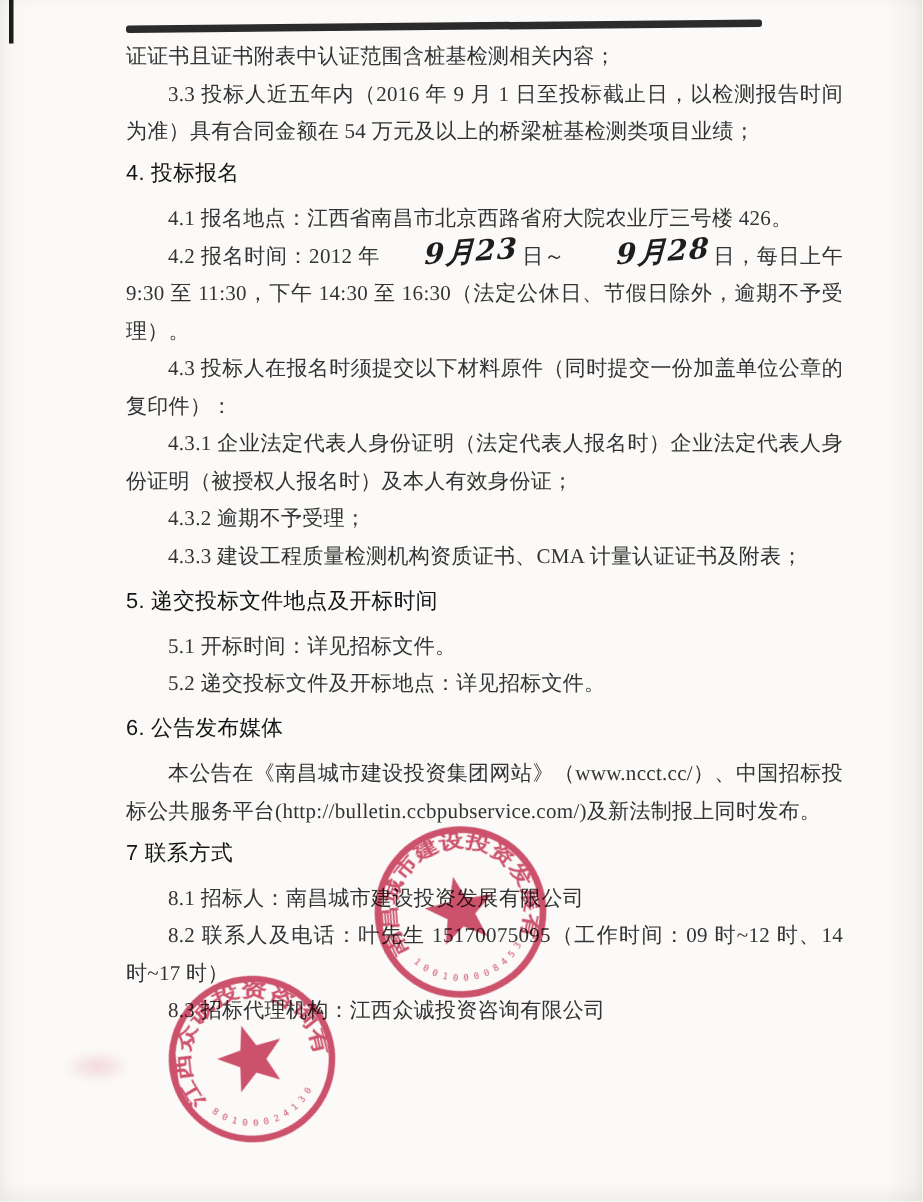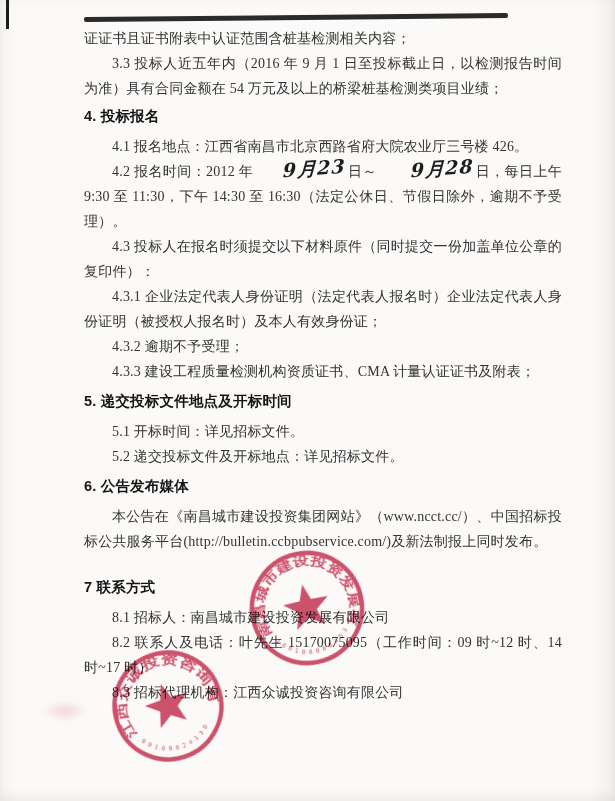--- a/index.html
+++ b/index.html
@@ -29,25 +29,25 @@
   }
   
   .content{
     position:absolute;left:84px;top:26px;width:478px;
     font-size:14px;line-height:25px;color:#333;
     text-align:justify;letter-spacing:0.2px;
   }
   .p{margin:0;text-indent:2em;}
   .p-cont{margin:0;text-indent:0;}
   .h{
-    margin:5px 0;text-indent:0;font-weight:bold;color:#151515;
+    margin:5px 0;text-indent:0;font-weight:normal;color:#151515;
     font-family:"Liberation Sans","DejaVu Sans",sans-serif;font-size:14.5px;
   }
   .h-first{margin-top:3px;}
-  .h-contact{margin-top:21px;}
+  .h-contact{margin-top:3px;}
   .hw{
     display:inline-block;
     font-family:"DejaVu Serif",serif;font-style:italic;font-weight:bold;
     font-size:19px;line-height:1;letter-spacing:1px;color:#1d1d1d;
     transform:rotate(-4deg) skewX(-6deg);padding:0 2px;
   }
   
   .stamp{
     position:absolute;mix-blend-mode:multiply;opacity:0.8;filter:blur(0.3px);
     pointer-events:none;

